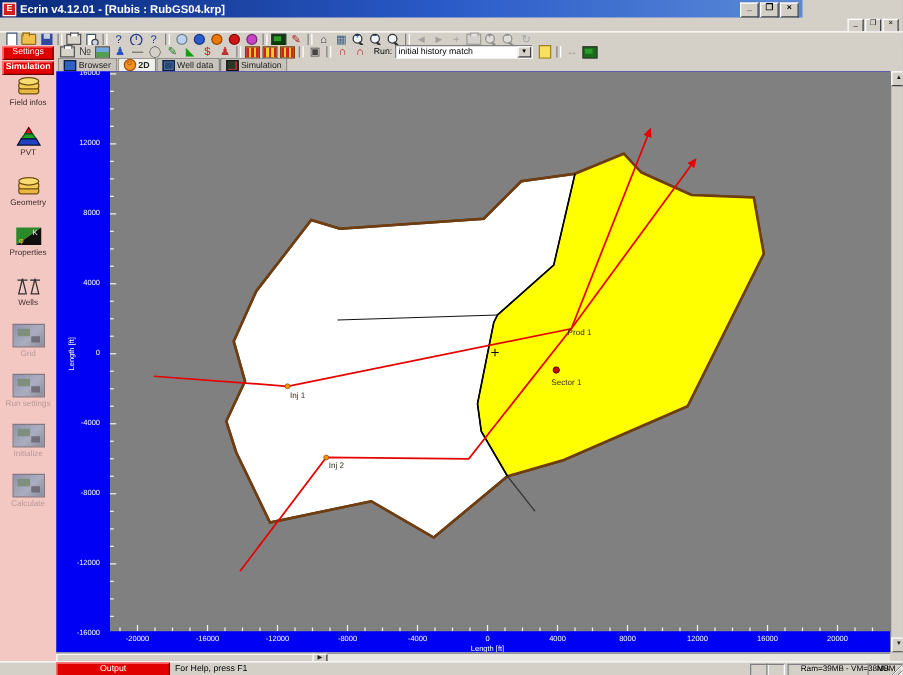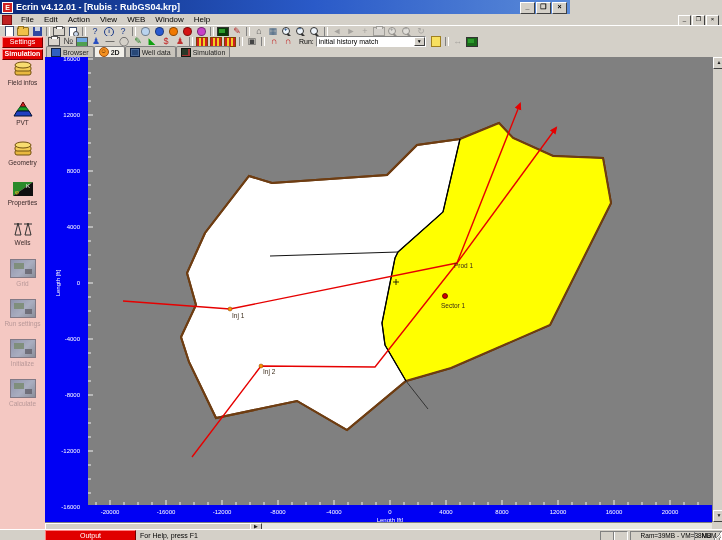--- a/index.html
+++ b/index.html
@@ -1,21 +1,21 @@
 <!DOCTYPE html>
 <html><head>
 <meta charset="utf-8">
 <style>
   html,body{margin:0;padding:0;}
   .screen{position:relative;width:722px;height:540px;overflow:hidden;background:#d4d0c8;
           font-family:"Liberation Sans",sans-serif;-webkit-font-smoothing:antialiased;}
   .abs{position:absolute;}
 
   
-  .titlebar{left:0;top:0;width:570px;height:14px;background:linear-gradient(90deg,#0a2a7a,#2a5ac8 55%,#5a8ad8);
+  .titlebar{left:0;top:0;width:642px;height:14px;background:linear-gradient(90deg,#0a2a7a,#2a5ac8 55%,#5a8ad8);
             display:flex;align-items:center;color:#fff;font-size:9px;font-weight:bold;}
   .app-icon{width:9px;height:9px;margin:0 3px 0 2px;background:#d02020;border:1px solid #fff;
             display:inline-flex;align-items:center;justify-content:center;color:#ffe;font-size:7px;font-weight:bold;}
   .winbtns{position:absolute;right:3px;top:2px;display:flex;gap:1px;}
   .winbtn{width:13px;height:10px;background:#d4d0c8;border:1px solid;border-color:#fff #404040 #404040 #fff;
           font-size:7px;line-height:8px;text-align:center;color:#000;}
   .winbtn.sm{width:11px;height:9px;line-height:7px;font-size:6px;}
 
   
   .menubar{left:0;top:14px;width:722px;height:11px;background:#d4d0c8;display:flex;align-items:center;font-size:8px;color:#000;}
@@ -118,30 +118,20 @@
   <div class="abs titlebar">
     <span class="app-icon">E</span>
     <span>Ecrin  v4.12.01 - [Rubis : RubGS04.krp]</span>
     <span class="winbtns">
       <span class="winbtn">_</span>
       <span class="winbtn">❐</span>
       <span class="winbtn">×</span>
     </span>
   </div>
 
-  <div class="abs menubar">
-    <span class="mdi-icon"></span>
-    <span class="menu-item">File</span>
-    <span class="menu-item">Edit</span>
-    <span class="menu-item">Action</span>
-    <span class="menu-item">View</span>
-    <span class="menu-item">WEB</span>
-    <span class="menu-item">Window</span>
-    <span class="menu-item">Help</span>
-  </div>
   <div class="menubtns">
     <span class="winbtn sm">_</span>
     <span class="winbtn sm">❐</span>
     <span class="winbtn sm">×</span>
   </div>
 
   <div class="abs toolbar1" id="tb1">
       <span class="tb-btn">
         <span class="i-file"></span>
       </span>

